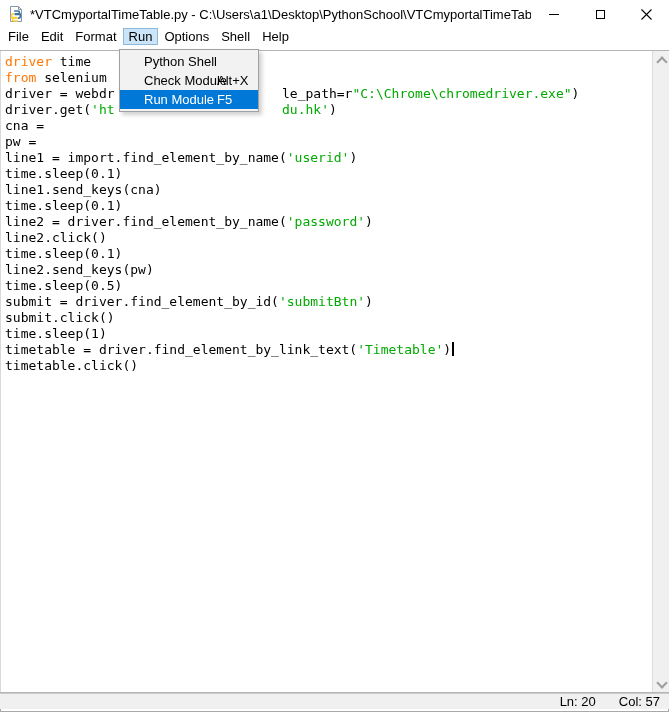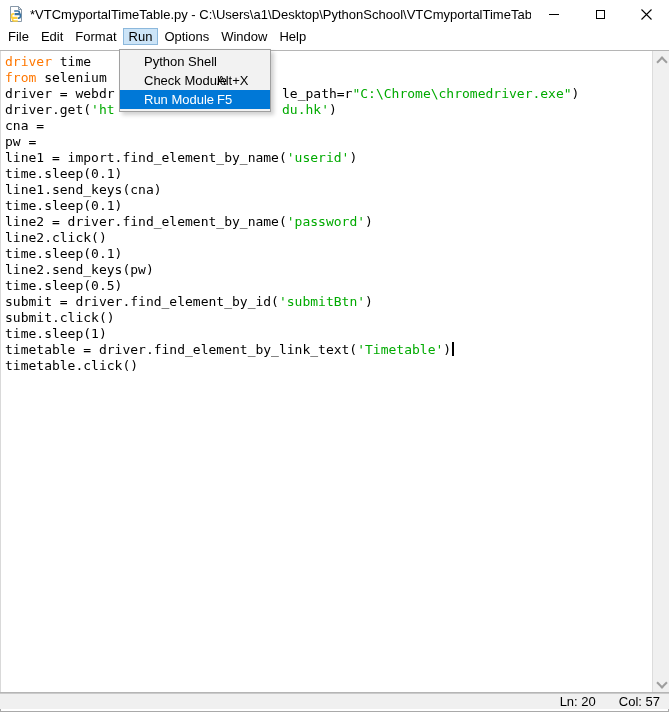--- a/index.html
+++ b/index.html
@@ -49,21 +49,21 @@
   .sb-arrow.up::before { top:7px; transform:rotate(45deg); }
   .sb-arrow.down::before { top:4px; transform:rotate(225deg); }
 
   
   .statusbar { height:16px; background:#f0f0f0; border-top:1px solid #cacaca;
                display:flex; align-items:center; justify-content:flex-end;
                font-size:13px; color:#000; padding-right:9px; }
   .statusbar .ln { margin-right:23px; }
 
   
-  .dropdown { position:absolute; left:119px; top:49px; width:152px;
+  .dropdown { position:absolute; left:119px; top:49px; width:140px;
               background:#f2f2f2; border:1px solid #a0a0a0; padding:2px 0;
               box-shadow:3px 3px 4px rgba(0,0,0,0.18); z-index:10; }
   .dd-item { position:relative; height:19px; line-height:19px; font-size:13px; color:#000; }
   .dd-item .lbl { margin-left:24px; }
   .dd-item .sc { position:absolute; left:97px; top:0; }
   .dd-item.selected { background:#0078d7; color:#fff; }
 </style>
 </head>
 <body>
 
@@ -91,21 +91,21 @@
       </div>
     </div>
   </div>
 
   <div class="menubar">
     <span class="mitem">File</span>
     <span class="mitem">Edit</span>
     <span class="mitem">Format</span>
     <span class="mitem active">Run</span>
     <span class="mitem">Options</span>
-    <span class="mitem">Window</span>
+    <span class="mitem">Shell</span>
     <span class="mitem">Help</span>
   </div>
 
   <div class="editor-wrap">
     <div class="editor" id="editor">
         <div class="code-line"><span class="k">driver</span><span class="p"> time</span></div>
         <div class="code-line"><span class="k">from</span><span class="p"> selenium</span></div>
         <div class="code-line"><span class="p">driver = webdr</span><span class="tail" style="left: 281px;"><span class="p">le_path=r</span><span class="s">"C:\Chrome\chromedriver.exe"</span><span class="p">)</span></span></div>
         <div class="code-line"><span class="p">driver.get(</span><span class="s">'ht</span><span class="tail" style="left: 281px;"><span class="s">du.hk'</span><span class="p">)</span></span></div>
         <div class="code-line"><span class="p">cna =</span></div>

